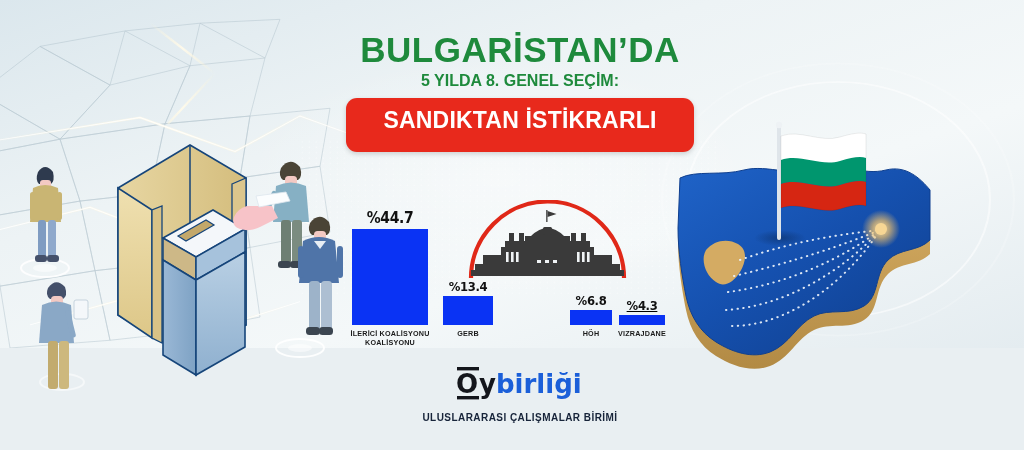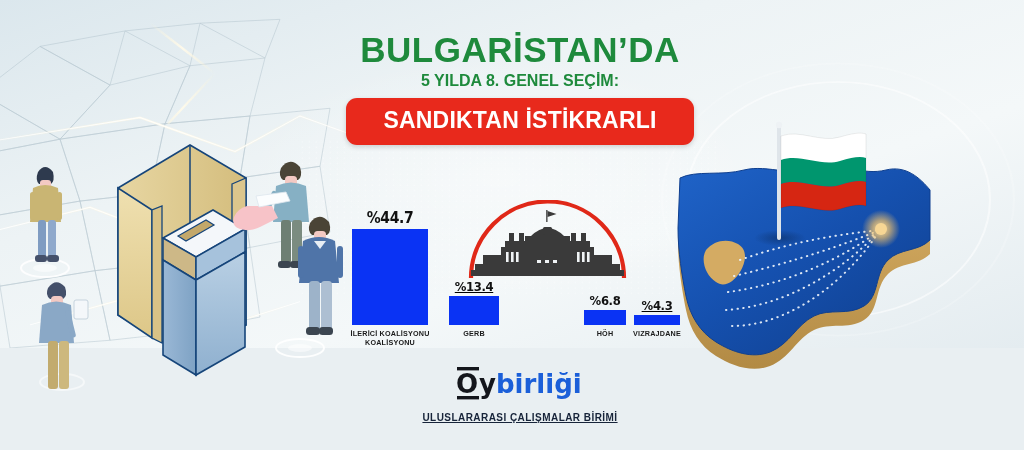--- a/index.html
+++ b/index.html
@@ -24,21 +24,21 @@
   .title-main {
     font-size:35px; font-weight:bold; letter-spacing:0.5px;
     color:#1e8a3c; line-height:1.05; white-space:nowrap;
   }
   .title-sub {
     font-size:16px; font-weight:bold; color:#1e8a3c;
     line-height:1.15; margin-top:3px; white-space:nowrap;
   }
   #red-banner {
     margin:8px auto 0; background:#e8291c; border-radius:11px;
-    padding:9px 16px 11px; width:348px;
+    padding:9px 16px 18px; width:348px;
     box-shadow:0 2px 5px rgba(0,0,0,.16);
   }
   .banner-line {
     color:#fff; font-size:23px; font-weight:bold; line-height:1.17;
     letter-spacing:.2px; white-space:nowrap;
   }
 
   
   #chart { position:absolute; left:352px; top:195px; width:330px; height:155px; }
   #parliament { position:absolute; left:113px; top:5px; width:165px; height:80px; }
@@ -58,21 +58,21 @@
   }
 
   
   #map-wrap { position:absolute; left:648px; top:120px; width:376px; height:280px; }
 
   
   #logo { position:absolute; left:330px; top:366px; width:380px; text-align:center; }
   .logo-mark { display:inline-block; }
   .tagline {
     margin-top:8px; font-size:10px; font-weight:bold;
-    color:#17243a; letter-spacing:.45px;text-decoration:underline;
+    color:#17243a; letter-spacing:.45px;
   }
 </style>
 </head>
 <body>
 
 <div id="stage">
 
   <svg class="bg-svg" viewBox="0 0 1024 450" preserveAspectRatio="none">
     <defs>
       <linearGradient id="bgGrad" x1="0" y1="0" x2="1" y2="1">
@@ -276,34 +276,34 @@
 
       <div class="bar-col" style="left:0px; width:76px;">
         <div class="bar-val">%44.7</div>
         <div class="bar-rect" style="height:96px;"></div>
         <div class="bar-name">
           <span>İLERİCİ KOALİSYONU</span><br>
           <span>KOALİSYONU</span>
         </div>
       </div>
 
-      <div class="bar-col" style="left:97px; width:50px;text-decoration:underline;">
+      <div class="bar-col" style="left:91px; width:50px;">
         <div class="bar-val sm">%13.4</div>
         <div class="bar-rect" style="height:29px;"></div>
         <div class="bar-name">GERB</div>
       </div>
 
 
-      <div class="bar-col" style="left:232px; width:42px;">
+      <div class="bar-col" style="left:218px; width:42px;">
         <div class="bar-val sm">%6.8</div>
         <div class="bar-rect" style="height:15px;"></div>
         <div class="bar-name">HÖH</div>
       </div>
 
-      <div class="bar-col" style="left:282px; width:46px;text-decoration:underline;">
+      <div class="bar-col" style="left:267px; width:46px;text-decoration:underline;">
         <div class="bar-val sm">%4.3</div>
         <div class="bar-rect" style="height:10px;"></div>
         <div class="bar-name">VIZRAJDANE</div>
       </div>
 
     </div>
   </div>
 
   <svg id="map-wrap" viewBox="0 0 376 280">
     <defs>

